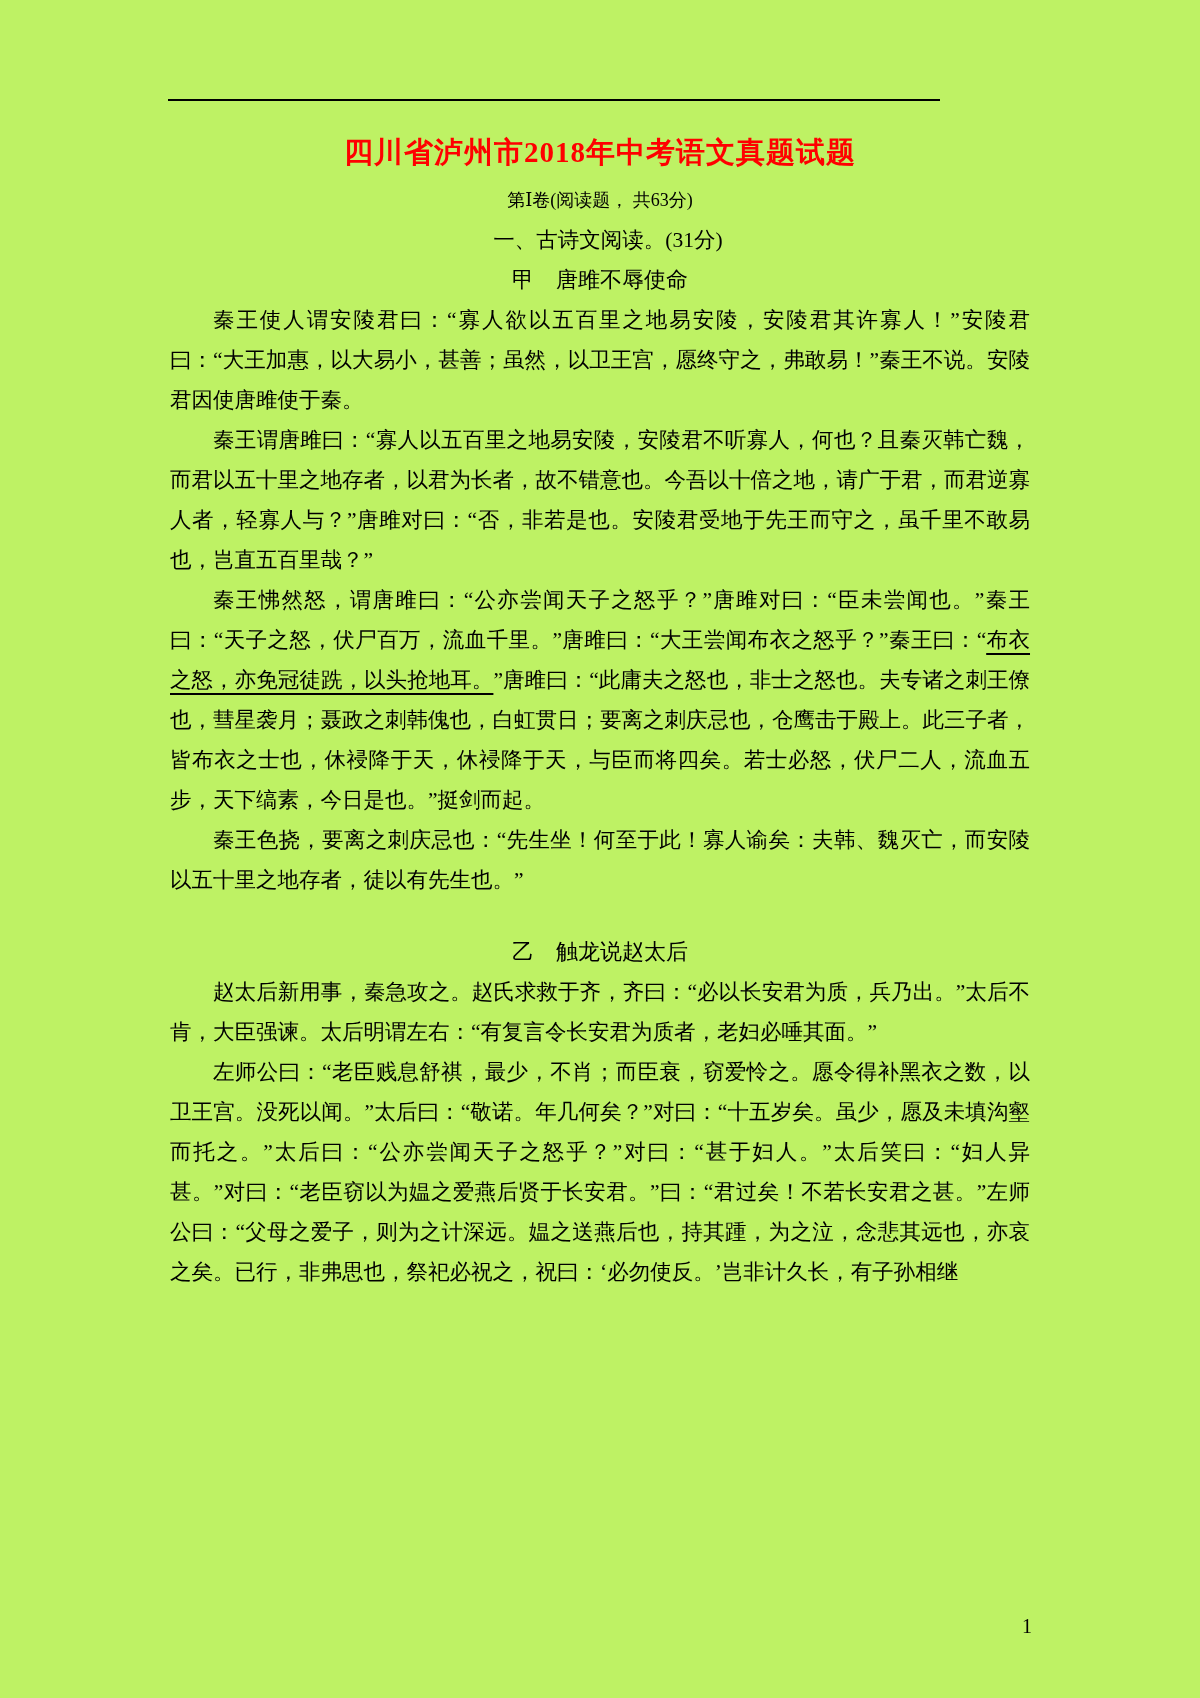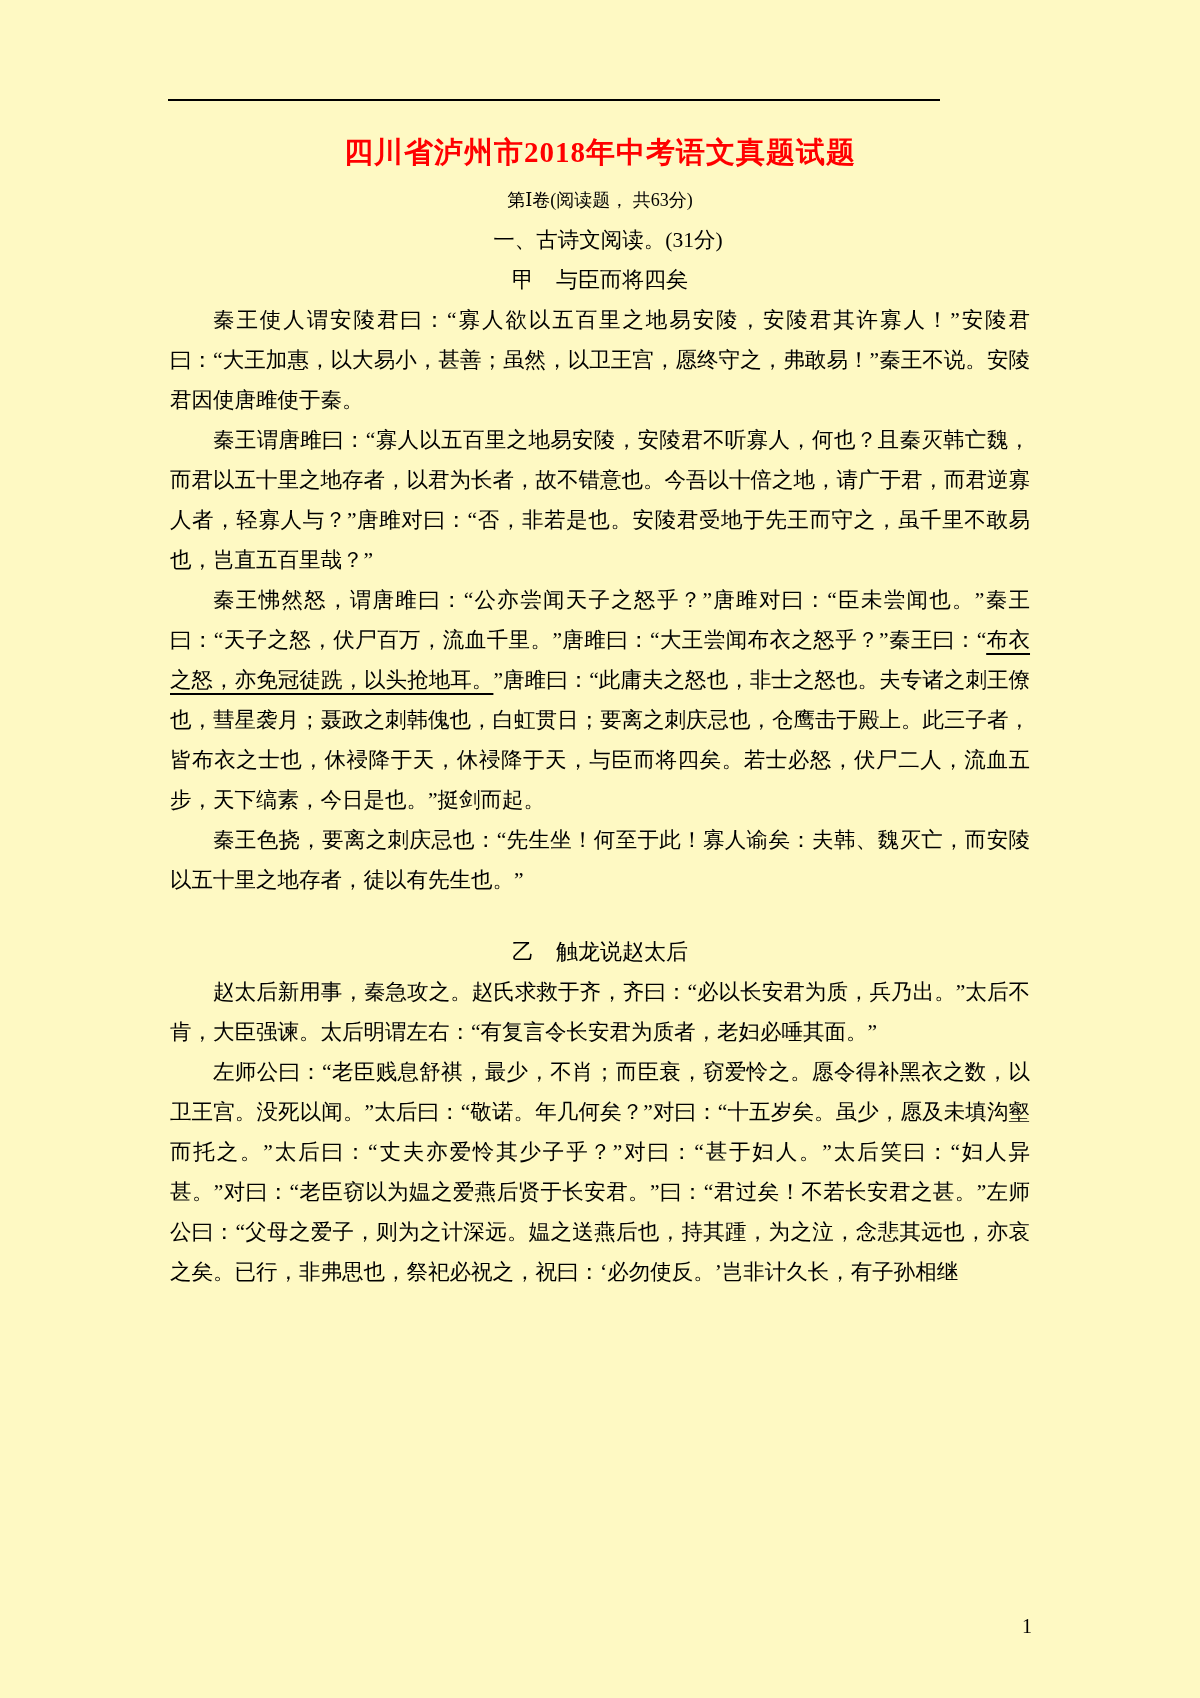--- a/index.html
+++ b/index.html
@@ -8,21 +8,21 @@
       width: 1200px;
       height: 1698px;
       position: relative;
       font-family: "Liberation Serif", "DejaVu Serif", serif;
       color: #000000;
       overflow: hidden;
     }
     .page {
       position: absolute;
       inset: 0;
-      background: #fef9c3;
+      background: #bef264;
     }
     .header-rule {
       position: absolute;
       top: 99px;
       left: 168px;
       width: 772px;
       height: 2px;
       background: #000000;
     }
     .content {
@@ -93,34 +93,34 @@
 
   <div class="content">
 
     <h1 class="doc-title">四川省泸州市2018年中考语文真题试题</h1>
 
     <div class="volume-heading">第Ⅰ卷(阅读题， 共63分)</div>
 
     <div class="left-heading">一、古诗文阅读。(31分)</div>
 
 
-    <div class="passage-title">甲　与臣而将四矣</div>
+    <div class="passage-title">甲　唐雎不辱使命</div>
 
     <p class="body-para">秦王使人谓安陵君曰：“寡人欲以五百里之地易安陵，安陵君其许寡人！”安陵君曰：“大王加惠，以大易小，甚善；虽然，以卫王宫，愿终守之，弗敢易！”秦王不说。安陵君因使唐雎使于秦。</p>
 
     <p class="body-para">秦王谓唐雎曰：“寡人以五百里之地易安陵，安陵君不听寡人，何也？且秦灭韩亡魏，而君以五十里之地存者，以君为长者，故不错意也。今吾以十倍之地，请广于君，而君逆寡人者，轻寡人与？”唐雎对曰：“否，非若是也。安陵君受地于先王而守之，虽千里不敢易也，岂直五百里哉？”</p>
 
     <p class="body-para"><span>秦王怫然怒，谓唐雎曰：“公亦尝闻天子之怒乎？”唐雎对曰：“臣未尝闻也。”秦王曰：“天子之怒，伏尸百万，流血千里。”唐雎曰：“大王尝闻布衣之怒乎？”秦王曰：“</span><span class="u">布衣之怒，亦免冠徒跣，以头抢地耳。</span><span>”唐雎曰：“此庸夫之怒也，非士之怒也。夫专诸之刺王僚也，彗星袭月；聂政之刺韩傀也，白虹贯日；要离之刺庆忌也，仓鹰击于殿上。此三子者，皆布衣之士也，休祲降于天，休祲降于天，与臣而将四矣。若士必怒，伏尸二人，流血五步，天下缟素，今日是也。”挺剑而起。</span></p>
 
     <p class="body-para">秦王色挠，要离之刺庆忌也：“先生坐！何至于此！寡人谕矣：夫韩、魏灭亡，而安陵以五十里之地存者，徒以有先生也。”</p>
 
     <div class="passage-title spaced-before">乙　触龙说赵太后</div>
 
     <p class="body-para">赵太后新用事，秦急攻之。赵氏求救于齐，齐曰：“必以长安君为质，兵乃出。”太后不肯，大臣强谏。太后明谓左右：“有复言令长安君为质者，老妇必唾其面。”</p>
 
 
-    <p class="body-para">左师公曰：“老臣贱息舒祺，最少，不肖；而臣衰，窃爱怜之。愿令得补黑衣之数，以卫王宫。没死以闻。”太后曰：“敬诺。年几何矣？”对曰：“十五岁矣。虽少，愿及未填沟壑而托之。”太后曰：“丈夫亦爱怜其少子乎？”对曰：“甚于妇人。”太后笑曰：“妇人异甚。”对曰：“老臣窃以为媪之爱燕后贤于长安君。”曰：“君过矣！不若长安君之甚。”左师公曰：“父母之爱子，则为之计深远。媪之送燕后也，持其踵，为之泣，念悲其远也，亦哀之矣。已行，非弗思也，祭祀必祝之，祝曰：‘必勿使反。’岂非计久长，有子孙相继</p>
+    <p class="body-para">左师公曰：“老臣贱息舒祺，最少，不肖；而臣衰，窃爱怜之。愿令得补黑衣之数，以卫王宫。没死以闻。”太后曰：“敬诺。年几何矣？”对曰：“十五岁矣。虽少，愿及未填沟壑而托之。”太后曰：“公亦尝闻天子之怒乎？”对曰：“甚于妇人。”太后笑曰：“妇人异甚。”对曰：“老臣窃以为媪之爱燕后贤于长安君。”曰：“君过矣！不若长安君之甚。”左师公曰：“父母之爱子，则为之计深远。媪之送燕后也，持其踵，为之泣，念悲其远也，亦哀之矣。已行，非弗思也，祭祀必祝之，祝曰：‘必勿使反。’岂非计久长，有子孙相继</p>
 
   </div>
 
   <div class="page-number">1</div>
 
 </div>
 
 </body></html>

